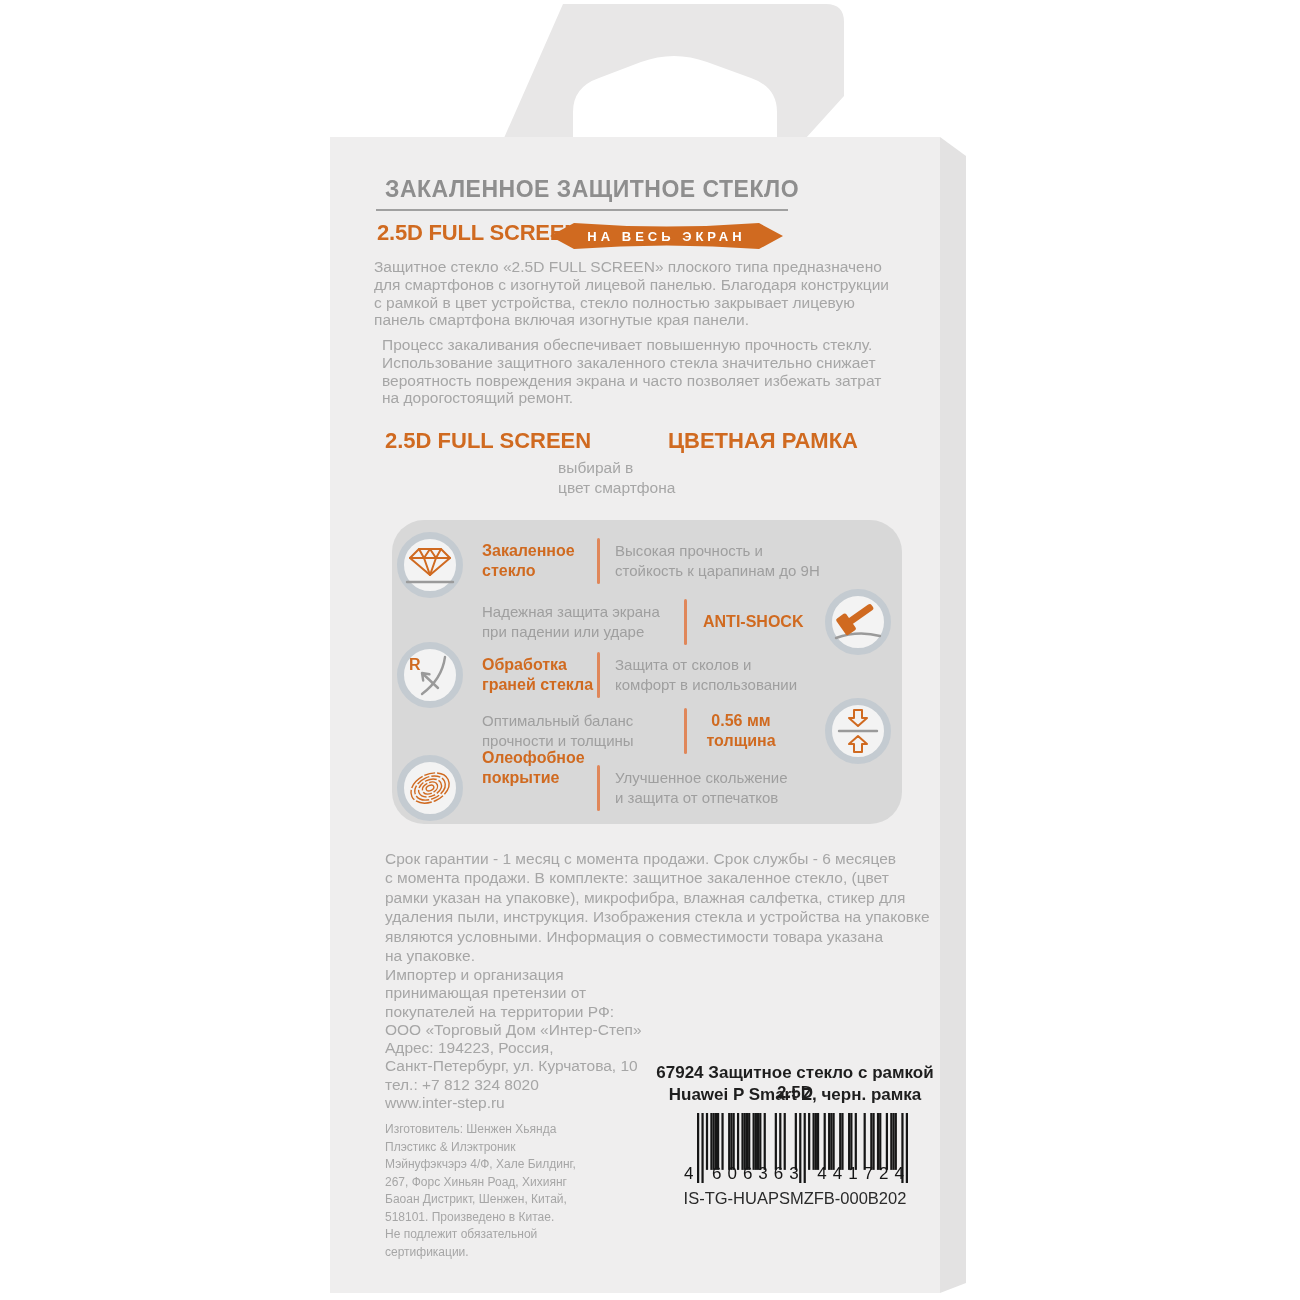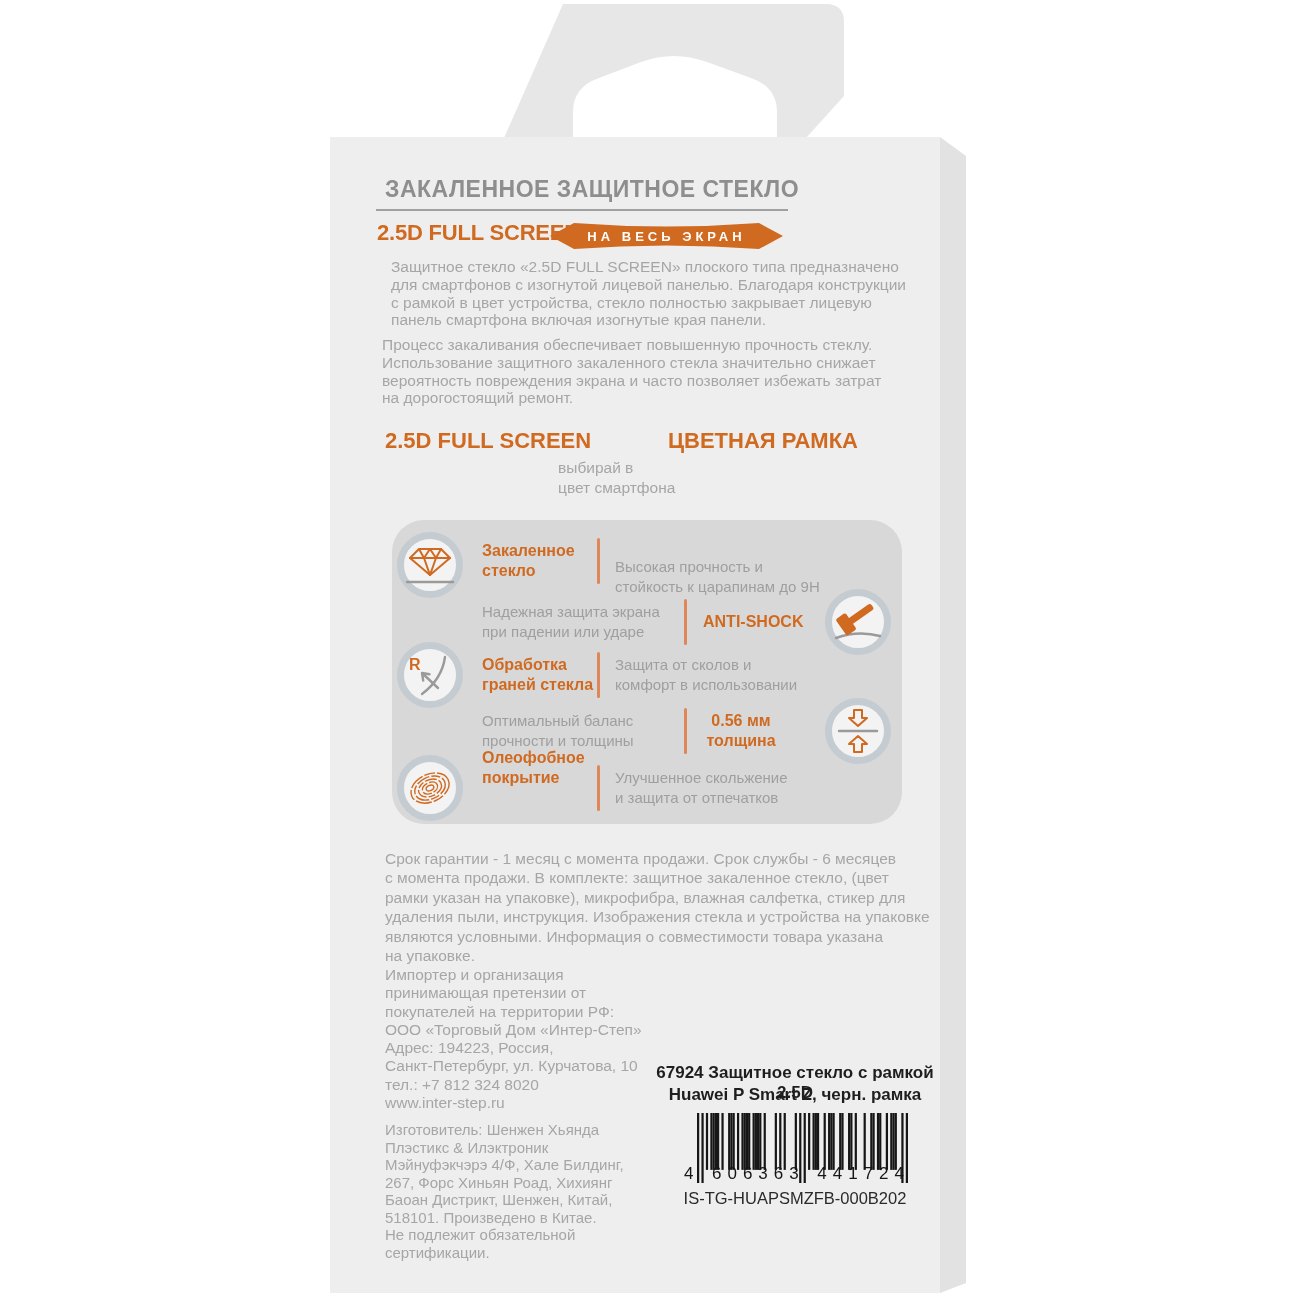--- a/index.html
+++ b/index.html
@@ -8,37 +8,37 @@
   .abs{position:absolute;}
   .pre{white-space:pre-line;}
   
   .title{left:385px;top:176px;font-size:23px;font-weight:bold;color:#8e8e8e;letter-spacing:.5px;}
   .hr{left:376px;top:209px;width:412px;height:2px;background:#a0a0a0;}
   .subtitle{left:377px;top:220px;font-size:22px;font-weight:bold;color:#d06a20;letter-spacing:-0.2px;}
   .banner-wrap{left:550px;top:221px;width:233px;height:30px;}
   .banner-text{left:0;top:0;width:233px;height:30px;display:flex;align-items:center;justify-content:center;
                color:#ffffff;font-size:13px;font-weight:bold;letter-spacing:4px;}
   .body-txt{font-size:15.5px;line-height:17.8px;color:#a6a6a6;}
-  .p1{left:391px;top:258px;width:560px;}
+  .p1{left:374px;top:258px;width:560px;}
   .p2{left:382px;top:336px;width:560px;}
   .col-head{font-size:22px;font-weight:bold;color:#d06a20;}
   .col-left-head{left:385px;top:428px;}
   .col-right-head{left:558px;top:428px;width:300px;text-align:right;}
   .col-body{font-size:15.5px;line-height:19.5px;color:#a6a6a6;}
   .col-left-body{left:385px;top:458px;}
   .col-right-body{left:558px;top:458px;width:300px;}
   .panel{left:392px;top:520px;width:510px;height:304px;background:#d8d8d8;border-radius:32px;}
   .circle{width:52px;height:52px;border:7px solid #c4cbd1;border-radius:50%;background:#f3f3f3;
           display:flex;align-items:center;justify-content:center;}
   .f-label{font-size:16px;font-weight:bold;line-height:20px;color:#d06a20;}
   .f-text{font-size:15px;line-height:20px;color:#9f9f9f;}
   .f-div{width:3px;height:46px;background:#e0875a;border-radius:2px;}
   .warranty{left:385px;top:849px;width:560px;font-size:15.5px;line-height:19.4px;color:#a6a6a6;}
   .importer{left:385px;top:966px;width:340px;font-size:15.5px;line-height:18.3px;color:#a6a6a6;}
-  .manufacturer{left:385px;top:1121px;width:340px;font-size:15px;line-height:17.5px;color:#a6a6a6;}
+  .manufacturer{left:385px;top:1121px;width:340px;font-size:12px;line-height:17.5px;color:#a6a6a6;}
   .lbl{width:310px;left:640px;text-align:center;font-size:17px;font-weight:600;color:#1e1e1e;}
   .lbl1{top:1063px;}
   .lbl2{top:1085px;}
   .bars{left:697px;top:1113px;width:211px;height:70px;}
   .bars svg{display:block;width:211px;height:70px;}
   .bars rect{fill:#161616;}
   .bc-digits{left:684px;top:1164px;width:226px;display:flex;justify-content:space-between;
              font-size:17px;color:#161616;font-weight:500;}
   .bc-digits span{letter-spacing:6px;}
   .sku{left:640px;top:1189px;width:310px;text-align:center;font-size:16.5px;color:#2a2a2a;font-weight:500;}
@@ -92,21 +92,21 @@
       <g class="ico-stroke" stroke-width="1.6">
         <path d="M14 6 L36 6 L45 15 L25 32 L5 15 Z"></path>
         <path d="M5 15 L45 15 M14 6 L19 15 L25 6 L31 15 L36 6 M19 15 L25 32 M31 15 L25 32"></path>
       </g>
       <line x1="2" y1="39" x2="48" y2="39" class="ico-gray"></line>
     </svg>
   </div>
   <div class="abs f-label pre" style="left:482px;top:541px;">Закаленное
 стекло</div>
   <div class="abs f-div" style="left:597px;top:538px;"></div>
-  <div class="abs f-text pre" style="left:615px;top:541px;margin-top:16px;">Высокая прочность и
+  <div class="abs f-text pre" style="left:615px;top:541px;">Высокая прочность и
 стойкость к царапинам до 9H</div>
 
   <div class="abs f-text pre" style="left:482px;top:602px;">Надежная защита экрана
 при падении или ударе</div>
   <div class="abs f-div" style="left:684px;top:599px;"></div>
   <div class="abs f-label" style="left:703px;top:612px;">ANTI-SHOCK</div>
   <div class="abs circle" style="left:825px;top:589px;">
     <svg width="48" height="44" viewBox="0 0 48 44">
       <path d="M2 38 Q24 30 46 36" class="ico-gray"></path>
       <g class="ico-fill" transform="rotate(-35 20 20)">

